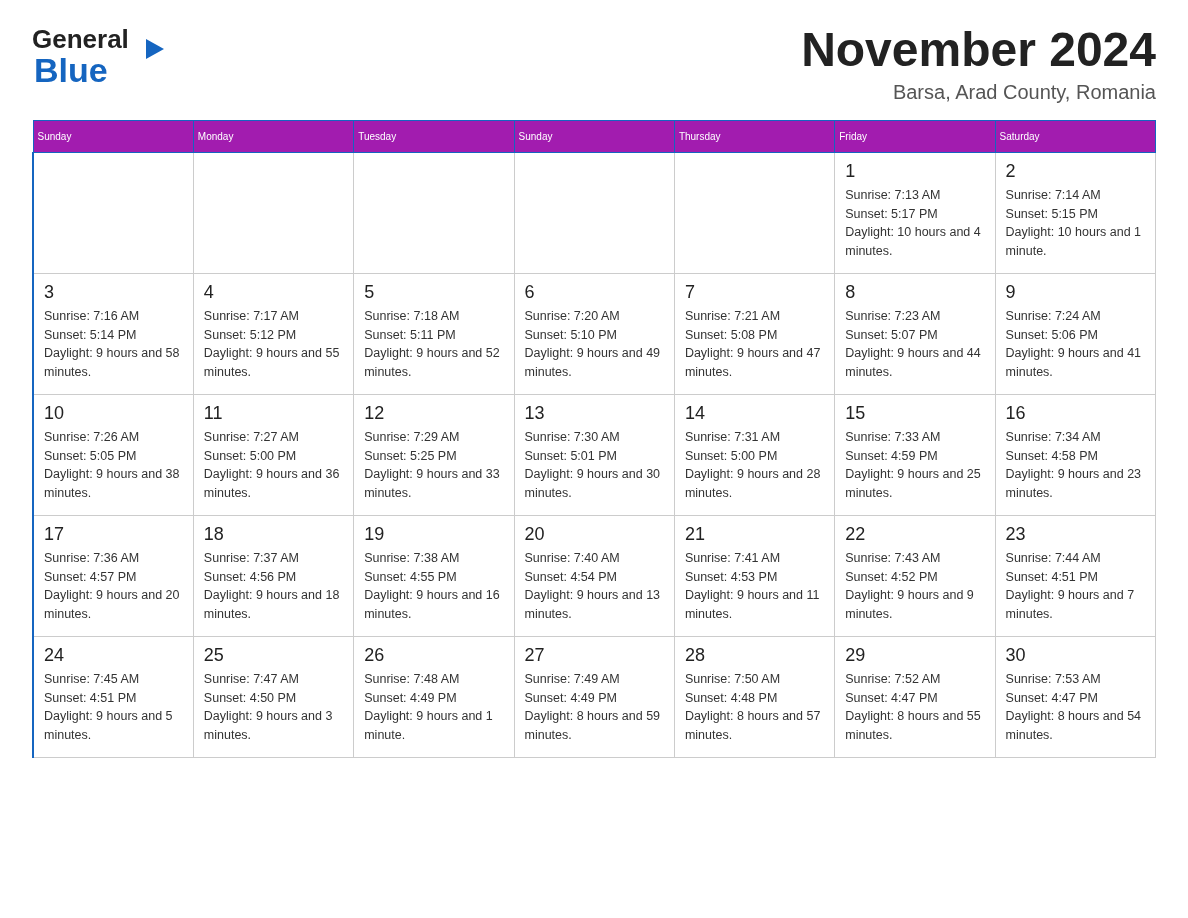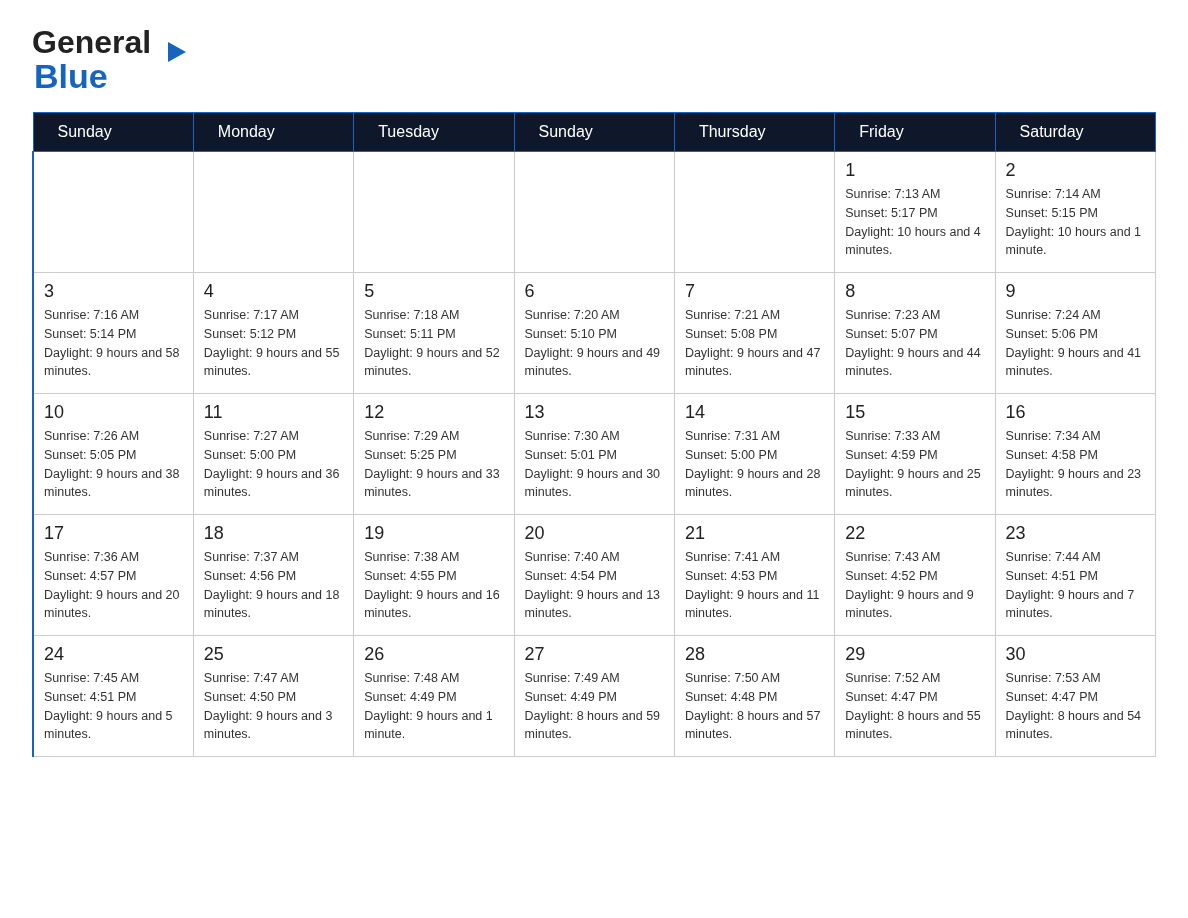--- a/index.html
+++ b/index.html
@@ -29,25 +29,25 @@
       font-size: 20px;
       color: #555;
       margin-top: 4px;
     }
     .calendar-table {
       width: 100%;
       border-collapse: collapse;
       table-layout: fixed;
     }
     .calendar-table thead tr th {
-      background-color: #0f172a;
+      background-color: #a21caf;
       color: #fff;
-      font-size: 16px;
+      font-size: 10px;
       font-weight: normal;
-      padding: 10px 24px;
+      padding: 10px 4px;
       text-align: left;
       border: 1px solid #1565C0;
     }
     .calendar-table tbody tr td {
       vertical-align: top;
       padding: 8px 10px 12px 10px;
       border: 1px solid #ccc;
       background: #fff;
       min-height: 90px;
       font-size: 13px;
@@ -84,33 +84,35 @@
       align-items: center;
       margin-top: -4px;
     }
   </style>
 </head>
 <body>
 
 <div class="header">
   <div class="logo-wrapper">
     <div class="logo-line1">
-      <span style="font-size:32px; font-weight:bold; color:#222; font-family:Arial,sans-serif;">General</span>
+      <span style="font-size:26px; font-weight:bold; color:#222; font-family:Arial,sans-serif;">General</span>
       <span style="display:inline-block; width:0; height:0; border-left:14px solid transparent; border-bottom:0px solid transparent; border-top: 0; margin-left:3px; margin-bottom:2px;">
         
         <svg width="18" height="20" viewBox="0 0 18 20">
           <polygon points="0,0 18,10 0,20" fill="#1565C0"></polygon>
         </svg>
       </span>
     </div>
     <div class="logo-line2">
       <span style="font-size:34px; font-weight:bold; color:#1565C0; font-family:Arial,sans-serif; margin-left:2px;">Blue</span>
     </div>
   </div>
   <div class="title-block">
+    <div class="title-month">November 2024</div>
+    <div class="title-location">Barsa, Arad County, Romania</div>
   </div>
 </div>
 
 <table class="calendar-table">
   <thead>
     <tr>
 
     <th>Sunday</th>
         <th>Monday</th>
         <th>Tuesday</th>

